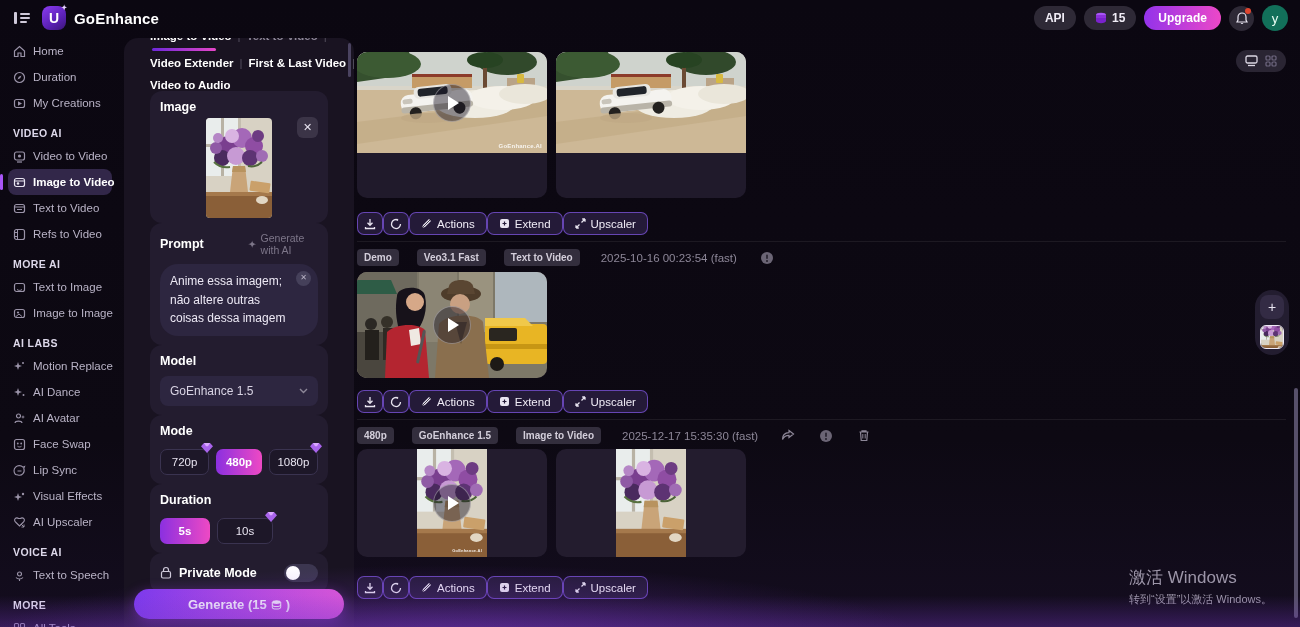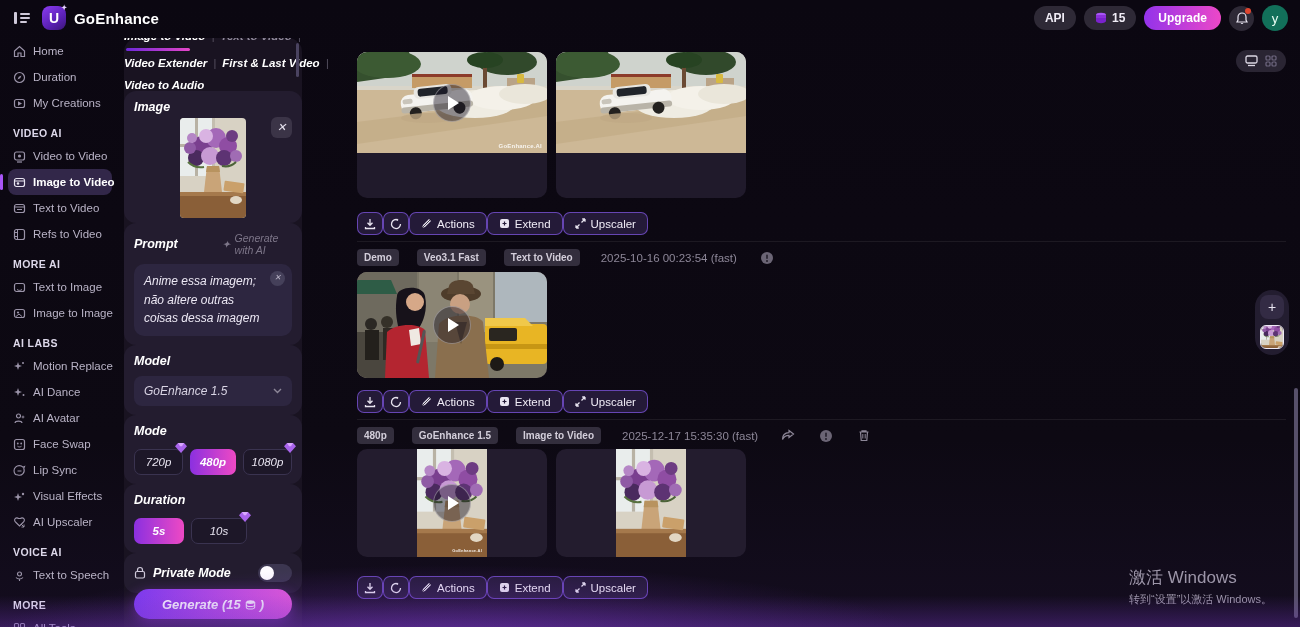--- a/index.html
+++ b/index.html
@@ -24,37 +24,37 @@
 
   
   .sidebar { position:absolute; top:30px; left:0; bottom:0; width:120px; padding:8px 8px 0 8px; }
   .side-item { height:26px; display:flex; align-items:center; gap:7px; padding:0 5px; border-radius:8px; font-size:11.5px; color:#b9b3c6; cursor:pointer; white-space:nowrap; position:relative; }
   .side-item svg { flex:0 0 auto; }
   .side-item.active { background:#322749; color:#ffffff; font-weight:bold; }
   .side-item.active::before { content:""; position:absolute; left:-8px; top:5px; width:3px; height:16px; border-radius:2px; background:#a855f7; }
   .side-head { height:20px; display:flex; align-items:center; font-size:10.5px; font-weight:bold; color:#ddd8ea; letter-spacing:.4px; padding:0 5px; margin-top:7px; }
 
   
-  .tool-panel { position:absolute; top:38px; left:124px; bottom:0; width:178px; background:#191321; border-radius:14px 14px 0 0; padding:0 0;font-style:italic; }
+  .tool-panel { position:absolute; top:38px; left:124px; bottom:0; width:230px; background:#191321; border-radius:14px 14px 0 0; padding:0 26px; }
   .panel-scroll { position:absolute; top:5px; right:3px; width:3px; height:34px; border-radius:2px; background:#4a4360; }
   .tabs-cut { height:9px; overflow:hidden; }
   .tabs-cut .row { transform:translateY(-8px); }
   .tabrow { display:flex; align-items:center; gap:6px; font-size:11.5px; font-weight:bold; color:#fff; white-space:nowrap; }
   .tabrow .dim { color:#8d8798; font-weight:bold; cursor:pointer; }
   .tabrow .sep { color:#55505f; font-weight:normal; }
   .tab-underline { width:64px; height:3px; border-radius:2px; margin:1px 0 6px 2px; background:linear-gradient(90deg,#6d28d9,#e646c8); }
   .tabrow2 { margin-top:2px; }
   .tabrow3 { margin-top:10px; }
   .tcard { background:#231c2f; border-radius:12px; padding:9px 10px; margin-top:0; position:relative; }
   .tcard .lbl { font-size:12.5px; font-weight:bold; color:#fff; }
   .img-stage { height:104px; display:flex; justify-content:center; margin-top:4px; }
   .img-close { position:absolute; top:26px; right:10px; width:21px; height:21px; border-radius:6px; background:#3b3447; color:#e8e4f0; font-size:11px; display:flex; align-items:center; justify-content:center; cursor:pointer; }
   .prompt-head { display:flex; align-items:center; justify-content:flex-end;gap:44px; }
   .gen-ai { display:flex; align-items:center; gap:4px; font-size:10.5px; color:#7d7689; cursor:pointer; }
-  .prompt-box { position:relative; margin-top:8px; background:#2d2640; border-radius:10px; padding:8px 24px 8px 10px; min-height:58px; font-size:12px; line-height:1.55; color:#ece8f4; }
+  .prompt-box { position:relative; margin-top:8px; background:#2d2640; border-radius:18px; padding:8px 24px 8px 10px; min-height:58px; font-size:12px; line-height:1.55; color:#ece8f4; }
   .prompt-clear { position:absolute; top:7px; right:7px; width:15px; height:15px; border-radius:50%; background:#45405a; color:#b9b3c6; font-size:8px; display:flex; align-items:center; justify-content:center; cursor:pointer; }
   .select-box { margin-top:8px; height:30px; background:#2d2640; border-radius:8px; display:flex; align-items:center; justify-content:space-between; padding:0 10px; font-size:12px; color:#d9d4e4; cursor:pointer; }
   .opt-row { display:flex; gap:7px; margin-top:11px; }
   .opt-btn { position:relative; height:26px; border-radius:7px; background:#1d1728; border:1px solid #3a3350; color:#e8e4f0; font-size:11.5px; display:flex; align-items:center; justify-content:center; cursor:pointer; }
   .opt-btn.sel { background:linear-gradient(90deg,#8b30e0,#ee49c4); border:none; font-weight:bold; color:#fff; }
   .gem { position:absolute; top:-7px; right:-5px; }
   .private-row { display:flex; align-items:center; justify-content:space-between; height:22px; }
   .private-left { display:flex; align-items:center; gap:7px; font-size:12.5px; font-weight:bold; color:#fff; }
   .toggle { width:34px; height:18px; border-radius:9px; background:#3c3650; position:relative; cursor:pointer; }
   .toggle .knob { position:absolute; top:2px; left:2px; width:14px; height:14px; border-radius:50%; background:#fdfbff; }

